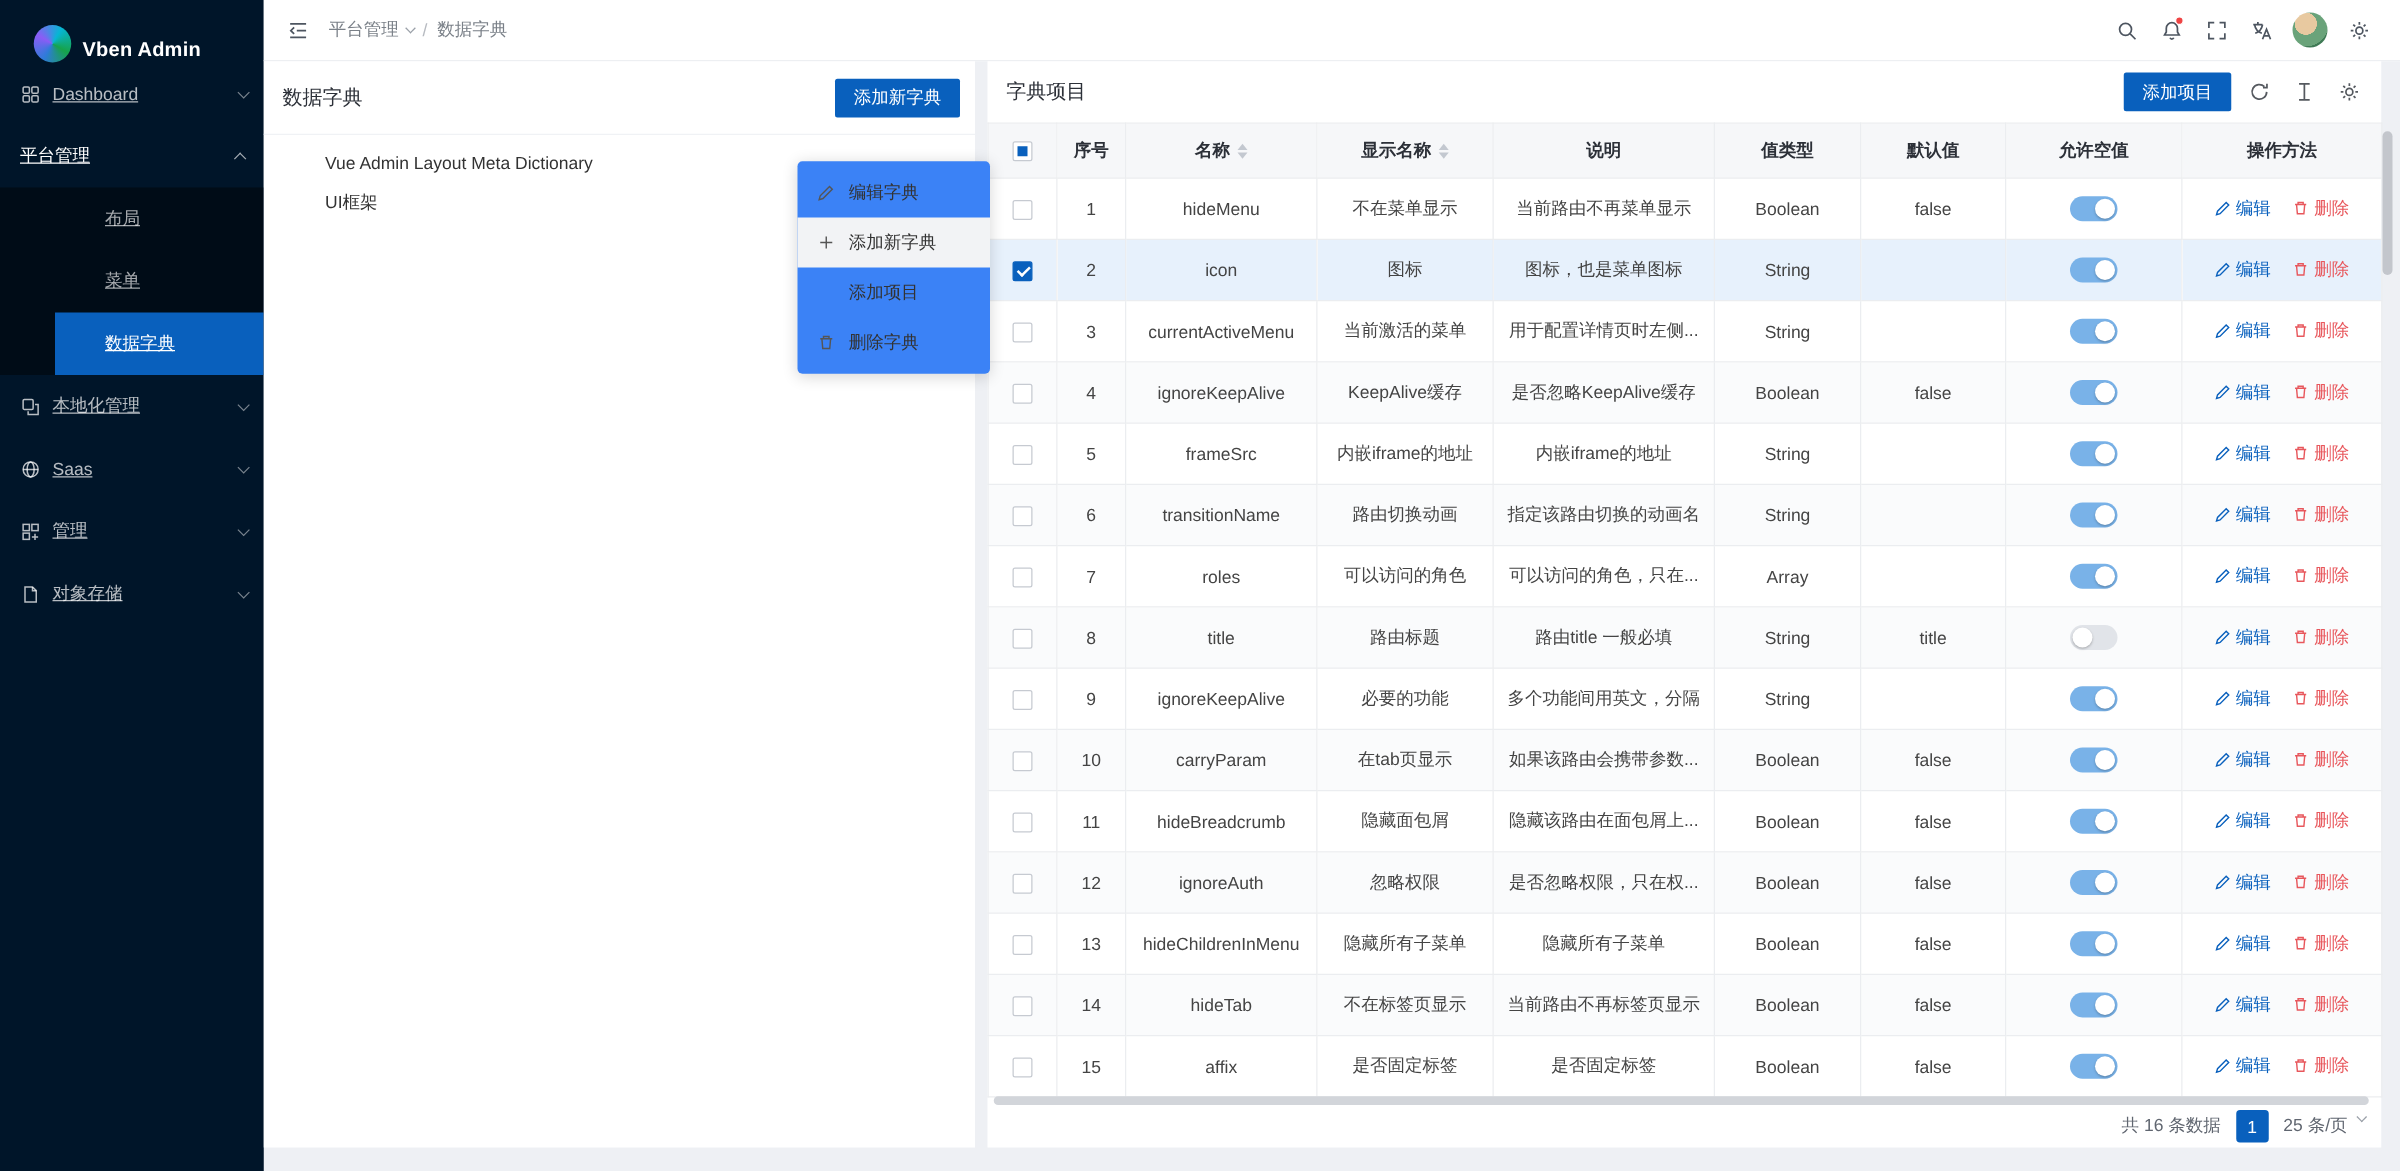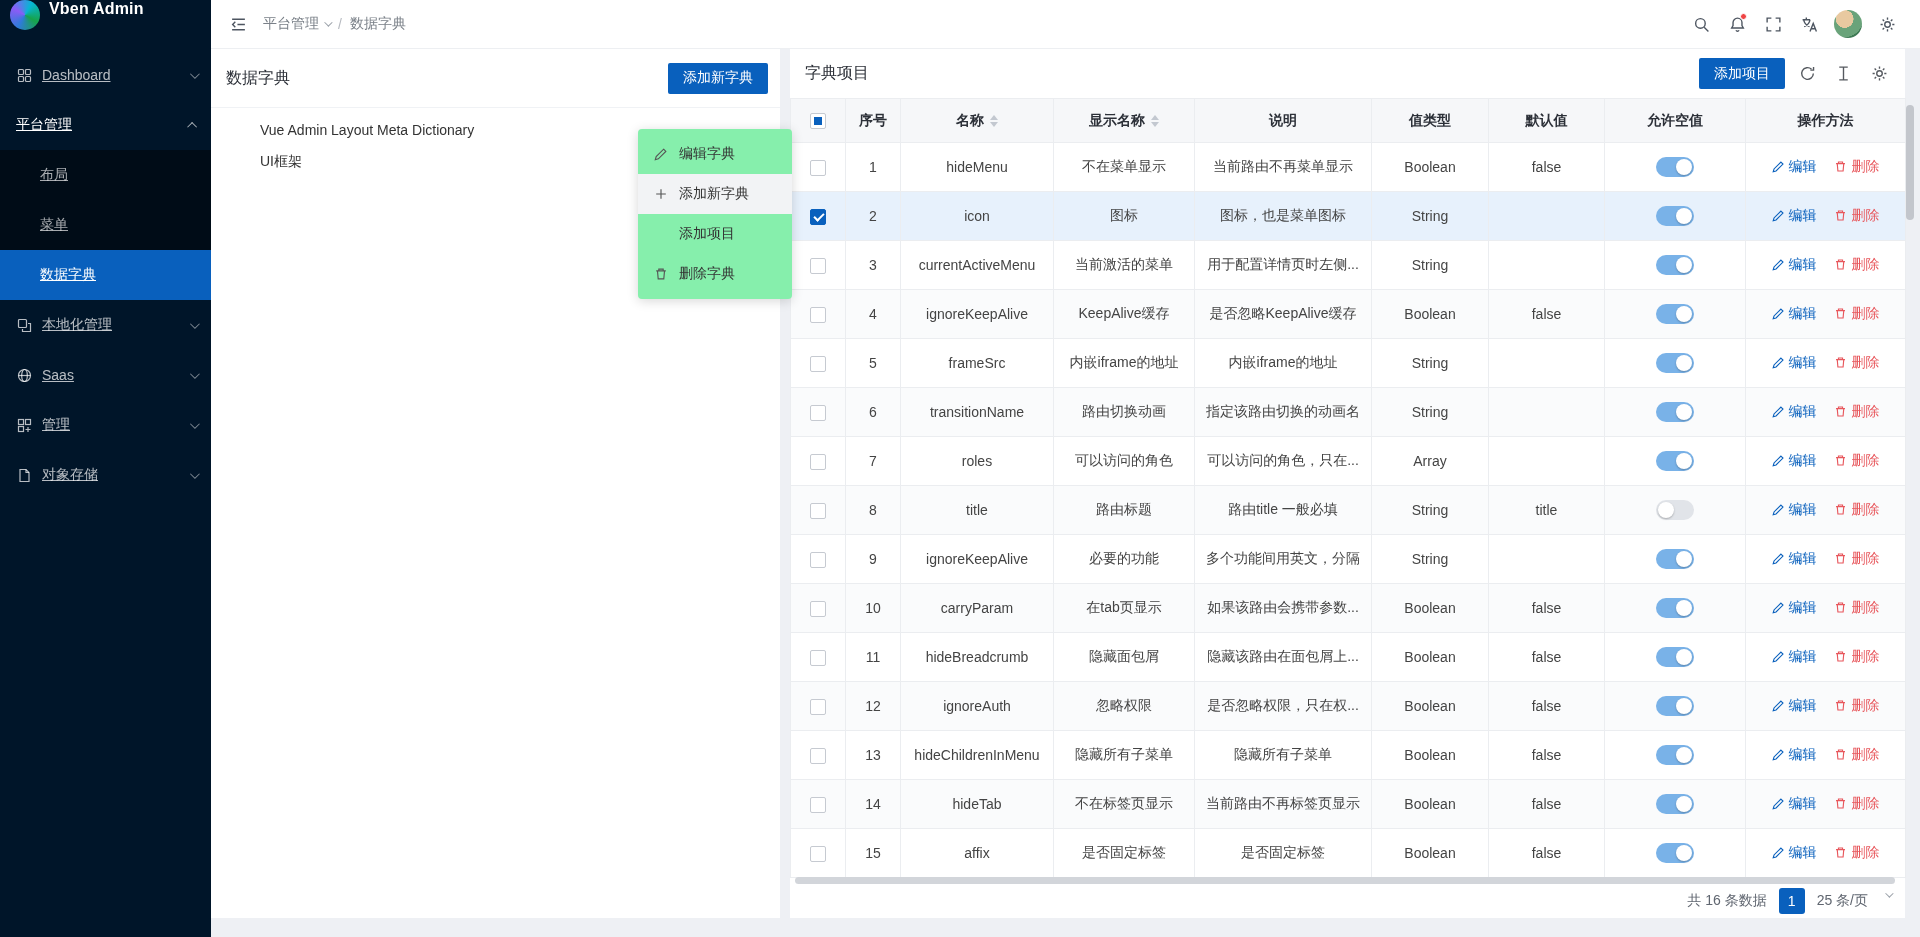--- a/index.html
+++ b/index.html
@@ -5,29 +5,29 @@
   * { margin:0; padding:0; box-sizing:border-box; }
   html,body { width:1920px; height:937px; overflow:hidden; }
   body {
     font-family:"Liberation Sans","DejaVu Sans",sans-serif;
     font-size:14px; color:#333; background:#eef0f4;
   }
   .app { position:relative; width:1920px; height:937px; display:flex; }
 
   
   .sidebar { width:211px; height:100%; background:var(--sidebar-bg,#001529); flex-shrink:0; color:rgba(255,255,255,.72); overflow:hidden; }
-  .logo { height:50px; display:flex; align-items:flex-start; padding-left:10px; gap:9px; cursor:pointer; }
+  .logo { height:50px; display:flex; align-items:flex-end; padding-left:27px; gap:9px; cursor:pointer; }
   .logo-mark { width:30px; height:30px; border-radius:50%;
     background:conic-gradient(from 210deg,#2f7bd9,#8b5cf6,#06b6d4,#16a34a,#2f7bd9); }
   .logo-text { color:#fff; font-size:16px; font-weight:bold; letter-spacing:.2px; }
   .menu-item { height:50px; display:flex; align-items:center; padding:0 14px 0 16px; gap:10px; cursor:pointer; font-size:14px;text-decoration:underline; }
   .menu-item .label { flex:1; white-space:nowrap; }
   .menu-item.parent-open { color:#fff; }
   .submenu { background:var(--submenu-bg,#000c17); }
-  .submenu .menu-item { padding-left:40px; color:rgba(255,255,255,.65); }
+  .submenu .menu-item { padding-left:40px; color:rgba(255,255,255,.65);margin-left:44px; }
   .submenu .menu-item.active { background:var(--primary,#0960bd); color:#fff; }
   .s-icon { width:16px; height:16px; display:inline-flex; align-items:center; justify-content:center; }
   .s-icon svg { width:15px; height:15px; stroke:currentColor; fill:none; stroke-width:1.2; }
   .chev { width:7px; height:7px; border-right:1.4px solid currentColor; border-bottom:1.4px solid currentColor; opacity:.65; }
   .chev.down { transform:rotate(45deg) translateY(-2px); }
   .chev.up { transform:rotate(-135deg) translateY(-2px); }
 
   
   .main { flex:1; display:flex; flex-direction:column; min-width:0; }
   .topbar { height:49px; background:#fff; border-bottom:1px solid #edeff2; display:flex; align-items:center; padding:0 18px 0 12px; gap:10px; }
@@ -52,21 +52,21 @@
   .dict-card .card-header { height:59px; border-bottom:1px solid #f0f2f5; }
   .items-card .card-header { height:49px;gap:11px; }
   .card-title { font-size:16px; color:#2c3038; }
   .btn-primary { background:var(--primary,#0960bd); color:#fff; border:none; border-radius:2px; height:31px; padding:0 15px; font-size:14px; cursor:pointer; font-family:inherit; }
 
   .dict-list { padding:6px 12px 0 40px; }
   .dict-item { height:32px; display:flex; align-items:center; padding:0 9px; cursor:pointer; color:#333; white-space:nowrap; }
   .dict-item.selected { background:var(--selected-item,#c9e0f6); }
 
   
-  .context-menu { position:absolute; left:427px; top:80px; width:154px; background:#86efac; border-radius:4px;
+  .context-menu { position:absolute; left:427px; top:80px; width:154px; background:#3b82f6; border-radius:4px;
     box-shadow:0 2px 12px rgba(0,0,0,.16); padding:5px 0; z-index:20; }
   .context-item { height:40px; display:flex; align-items:center; gap:10px; padding:0 15px; color:#333; cursor:pointer; }
   .context-item.hover { background:#f2f3f5; }
   .ctx-icon { width:16px; height:16px; display:inline-flex; align-items:center; justify-content:center; color:#555; }
   .ctx-icon svg { width:14px; height:14px; stroke:currentColor; fill:none; stroke-width:1.3; }
 
   
   .toolbar-right { display:flex; align-items:center; gap:8px; }
   .tool-icon { width:28px; height:28px; display:inline-flex; align-items:center; justify-content:center; color:#55595f; cursor:pointer; }
   .tool-icon svg { width:17px; height:17px; stroke:currentColor; fill:none; stroke-width:1.3; }
@@ -99,21 +99,21 @@
   .action-link { display:inline-flex; align-items:center; gap:4px; cursor:pointer; font-size:14px; }
   .action-link svg { width:13px; height:13px; stroke:currentColor; fill:none; stroke-width:1.4; }
   .edit-link { color:var(--primary,#0960bd); margin-right:14px;text-align:right; }
   .delete-link { color:var(--danger,#e8575c); }
 
   
   .h-scrollbar { position:absolute; left:5px; right:10px; bottom:34px; height:7px; border-radius:4px; background:#d2d5da; cursor:pointer; }
   .v-scrollbar { position:absolute; right:6px; top:56px; width:8px; height:115px; border-radius:4px; background:#c3c6cc; cursor:pointer; z-index:5; }
   .pagination { position:absolute; right:14px; bottom:0; height:34px; display:flex; align-items:center; gap:12px; color:#606670;margin-top:44px; }
   .page-current { min-width:26px; height:26px; display:inline-flex; align-items:center; justify-content:center; background:var(--primary,#0960bd); color:#fff; border-radius:3px; cursor:pointer; font-size:14px; }
-  .page-size { display:inline-flex; align-items:flex-start; gap:17px; cursor:pointer; color:#606670; }
+  .page-size { display:inline-flex; align-items:flex-start; gap:7px; cursor:pointer; color:#606670; }
 </style>
 </head>
 <body>
 
 <div class="app">
 
   <aside class="sidebar">
     <div class="logo">
       <span class="logo-mark"></span>
       <span class="logo-text">Vben Admin</span>

